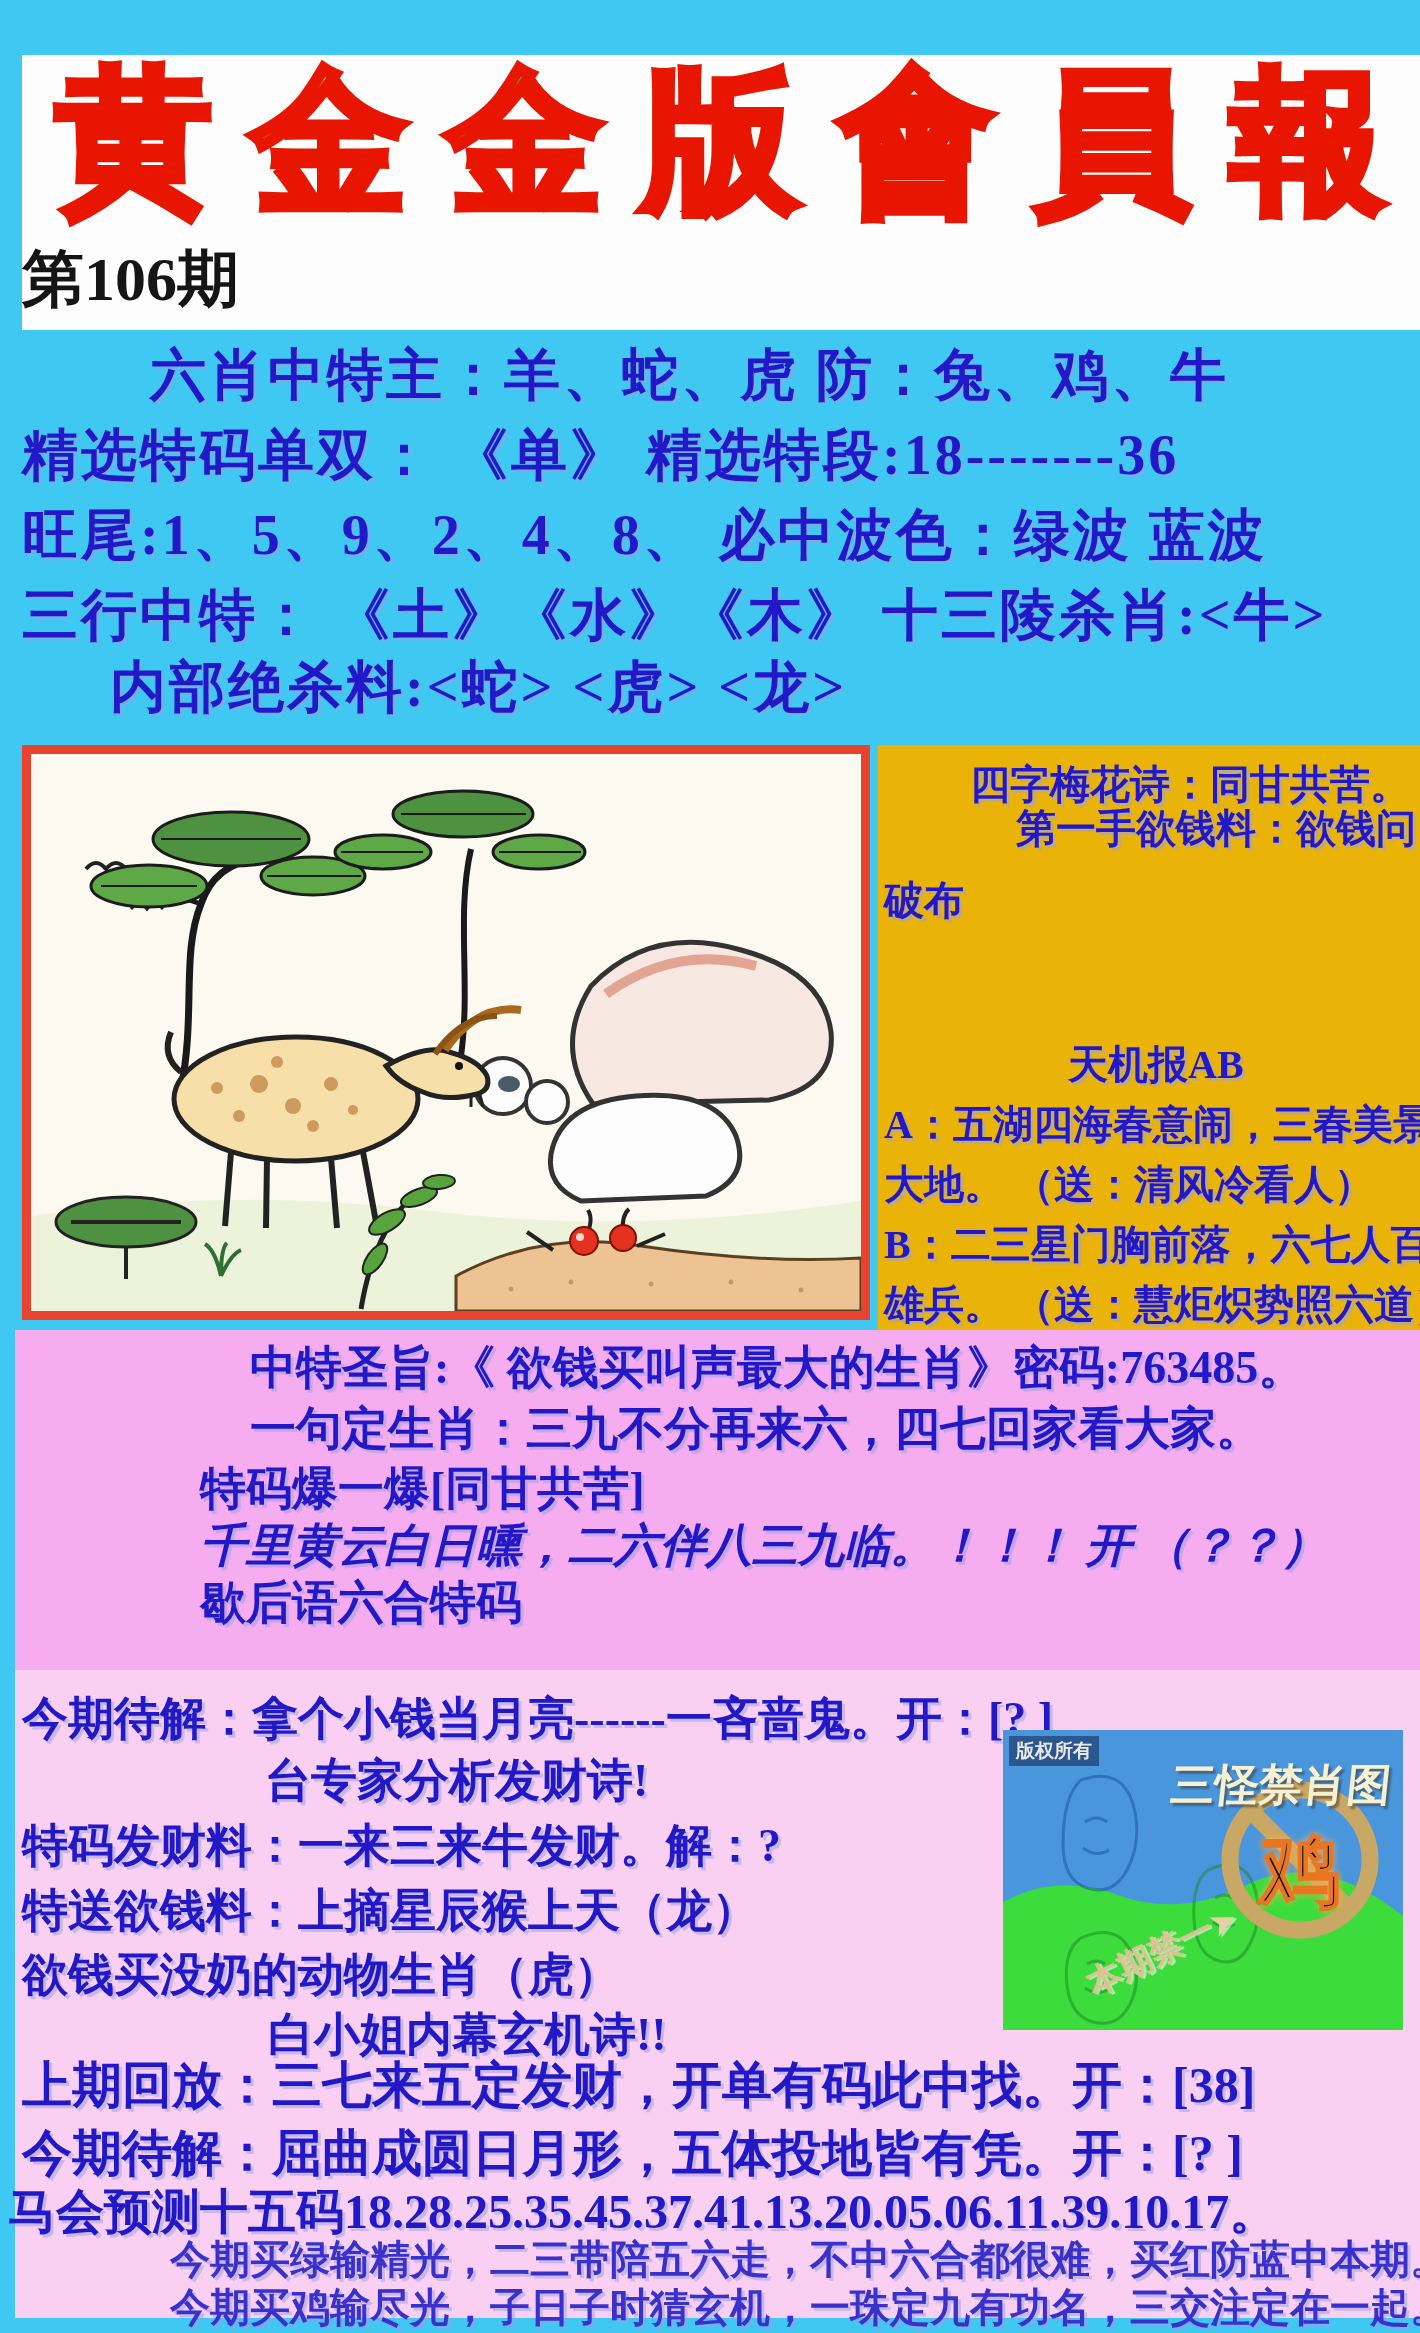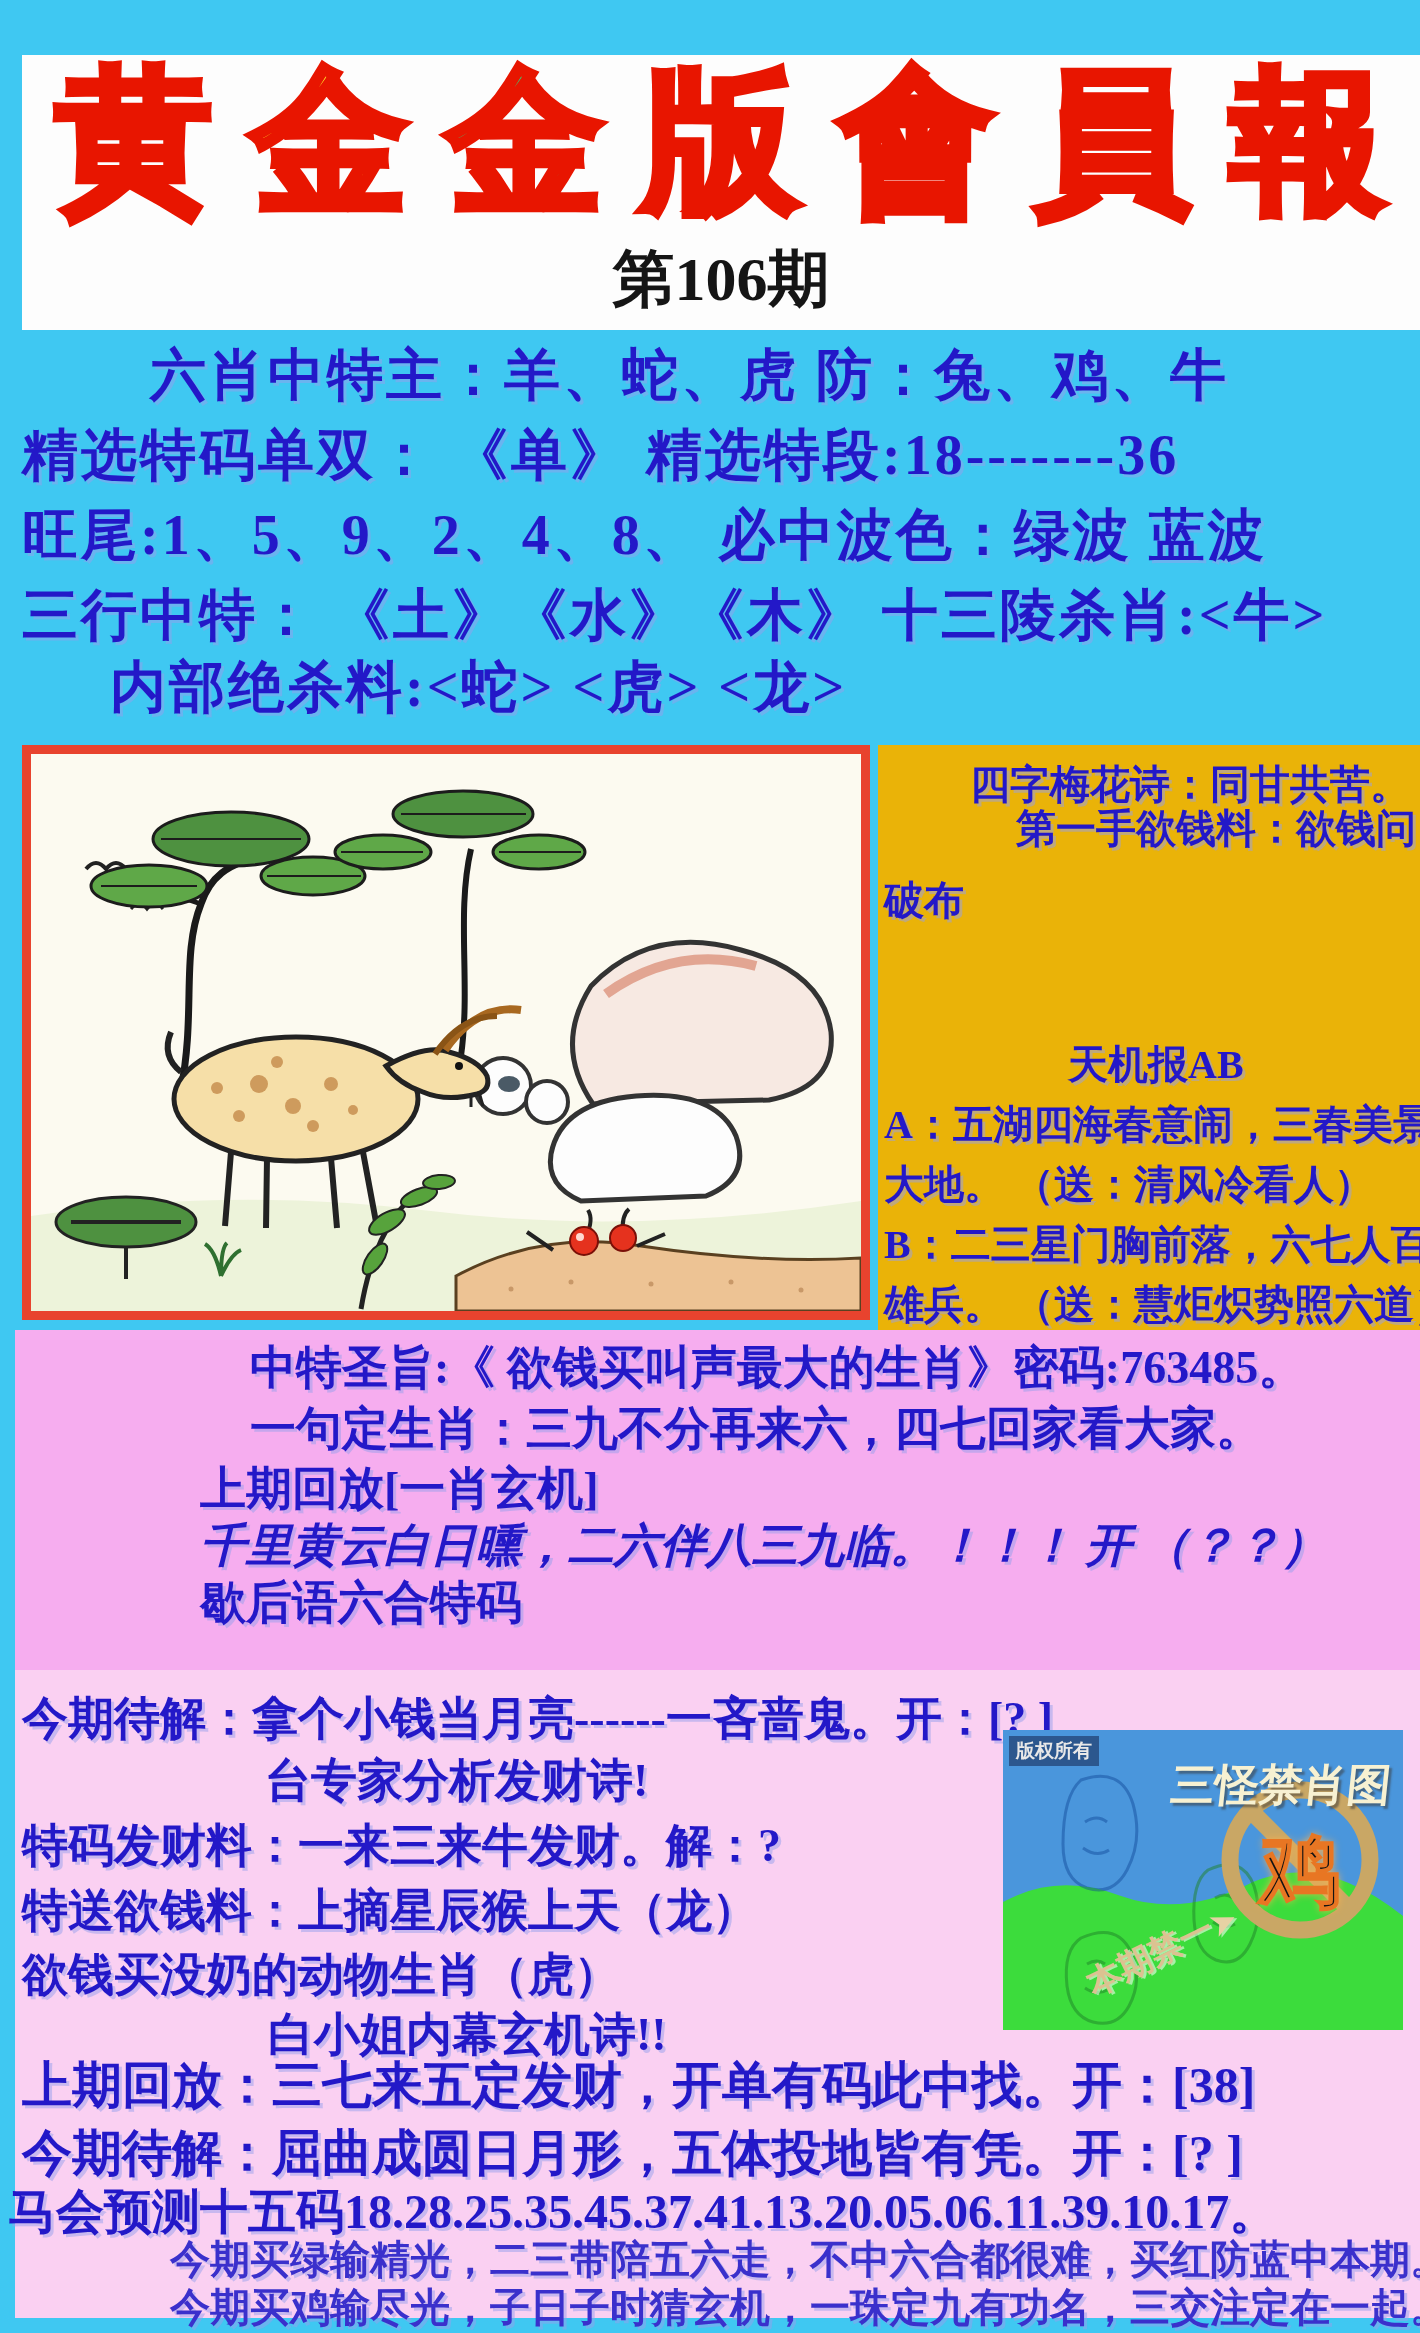--- a/index.html
+++ b/index.html
@@ -13,21 +13,21 @@
   .header{left:22px;top:55px;width:1398px;height:275px;background:#fdfdfd;}
   .title-row{position:absolute;left:34px;top:2px;width:1330px;display:flex;justify-content:space-between;}
   .title-ch{
     font-family:"Liberation Sans","DejaVu Sans",sans-serif;
     font-size:156px;font-weight:bold;line-height:1.08;
     -webkit-text-stroke:7px #e81500;letter-spacing:0;
   }
   .title-ch.yellow{color:#ffe926;}
   .title-ch.green{color:#2fd678;}
   .title-ch.red{color:#ff7a30;}
-  .issue{position:absolute;left:0;top:182px;width:100%;text-align:center;
+  .issue{position:absolute;left:0;top:182px;width:100%;
     font-size:62px;font-weight:bold;color:#151515;}
   
   .bt{color:#2318c8;font-weight:bold;white-space:nowrap;
       text-shadow:3px 3px 0 rgba(150,160,235,.5);}
   .p-line{font-size:56px;letter-spacing:3px;}
   
   .pic{left:22px;top:745px;width:848px;height:575px;background:#fcfaf0;
        border:9px solid #e8432e;box-sizing:border-box;}
   .pic svg{width:100%;height:100%;display:block;}
   
@@ -157,21 +157,21 @@
   <div class="yline bt" style="left:190px;top:292px;">天机报AB</div>
   <div class="yline bt" style="left:6px;top:352px;">A：五湖四海春意闹，三春美景点</div>
   <div class="yline bt" style="left:6px;top:412px;">大地。 （送：清风冷看人）</div>
   <div class="yline bt" style="left:6px;top:472px;">B：二三星门胸前落，六七人百万</div>
   <div class="yline bt" style="left:6px;top:532px;">雄兵。 （送：慧炬炽势照六道）</div>
 </div>
 
 <div class="abs pink1"></div>
 <div class="abs bt k-line" style="left:250px;top:1337px;">中特圣旨:《 欲钱买叫声最大的生肖》密码:763485。</div>
 <div class="abs bt k-line" style="left:250px;top:1398px;">一句定生肖：三九不分再来六，四七回家看大家。</div>
-<div class="abs bt k-line" style="left:200px;top:1458px;">上期回放[一肖玄机]</div>
+<div class="abs bt k-line" style="left:200px;top:1458px;">特码爆一爆[同甘共苦]</div>
 <div class="abs bt k-line" style="left:200px;top:1515px;font-style:italic;">千里黄云白日曛，二六伴八三九临。！！！ 开 （？？）</div>
 <div class="abs bt k-line" style="left:200px;top:1572px;">歇后语六合特码</div>
 
 <div class="abs pink2"></div>
 <div class="abs bt k-line" style="left:22px;top:1688px;">今期待解：拿个小钱当月亮------一吝啬鬼。开：[? ]</div>
 <div class="abs bt k-line" style="left:265px;top:1750px;">台专家分析发财诗!</div>
 <div class="abs bt k-line" style="left:22px;top:1815px;">特码发财料：一来三来牛发财。解：?</div>
 <div class="abs bt k-line" style="left:22px;top:1880px;">特送欲钱料：上摘星辰猴上天（龙）</div>
 <div class="abs bt k-line" style="left:22px;top:1944px;">欲钱买没奶的动物生肖（虎）</div>
 <div class="abs bt k-line" style="left:268px;top:2004px;">白小姐内幕玄机诗!!</div>

